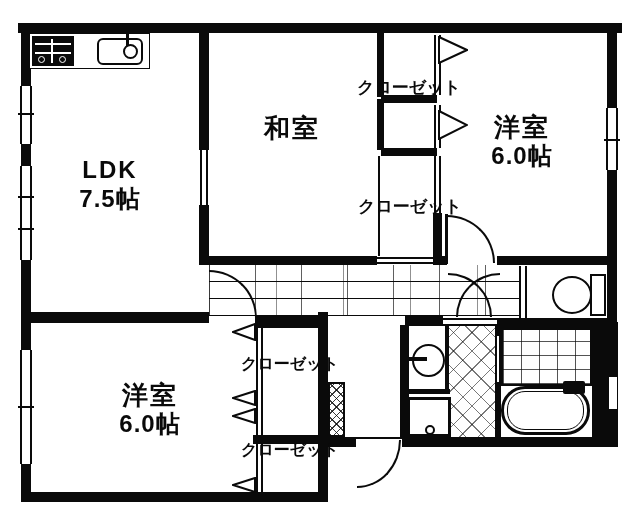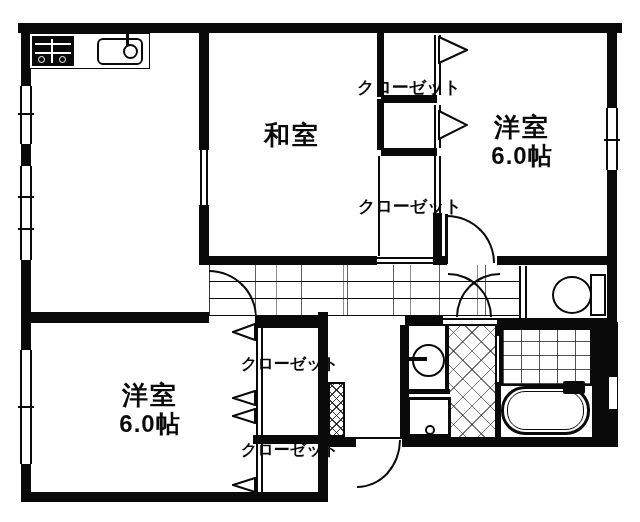--- a/index.html
+++ b/index.html
@@ -172,21 +172,25 @@
   <div class="abs" style="left:407px;top:397px;width:44px;height:40px;background:#fff;border:3px solid #0a0a0a;box-sizing:border-box;">
     <div class="abs" style="left:15px;top:25px;width:10px;height:10px;border:2px solid #0a0a0a;border-radius:50%;box-sizing:border-box;"></div>
   </div>
 
   <div class="abs" style="left:501px;top:386px;width:89px;height:49px;background:#fff;border:3px solid #0a0a0a;border-radius:24px;box-sizing:border-box;"></div>
   <div class="abs" style="left:507px;top:391px;width:77px;height:39px;border:1.5px solid #0a0a0a;border-radius:18px;box-sizing:border-box;"></div>
   <div class="abs" style="left:563px;top:381px;width:22px;height:13px;background:#0a0a0a;border-radius:2px;"></div>
 
   <div class="hatch" style="left:328px;top:382px;width:17px;height:55px;"></div>
 
-  <div class="label" style="left:236px;top:120px;width:112px;">
+  <div class="label ldk" style="left:48px;top:155px;width:124px;">
+    <div class="room-name">LDK</div>
+    <div class="room-size">7.5帖</div>
+  </div>
+  <div class="label" style="left:236px;top:113px;width:112px;">
     <div class="room-name">和室</div>
   </div>
   <div class="label" style="left:456px;top:112px;width:132px;">
     <div class="room-name">洋室</div>
     <div class="room-size">6.0帖</div>
   </div>
   <div class="label" style="left:84px;top:380px;width:132px;">
     <div class="room-name">洋室</div>
     <div class="room-size">6.0帖</div>
   </div>

